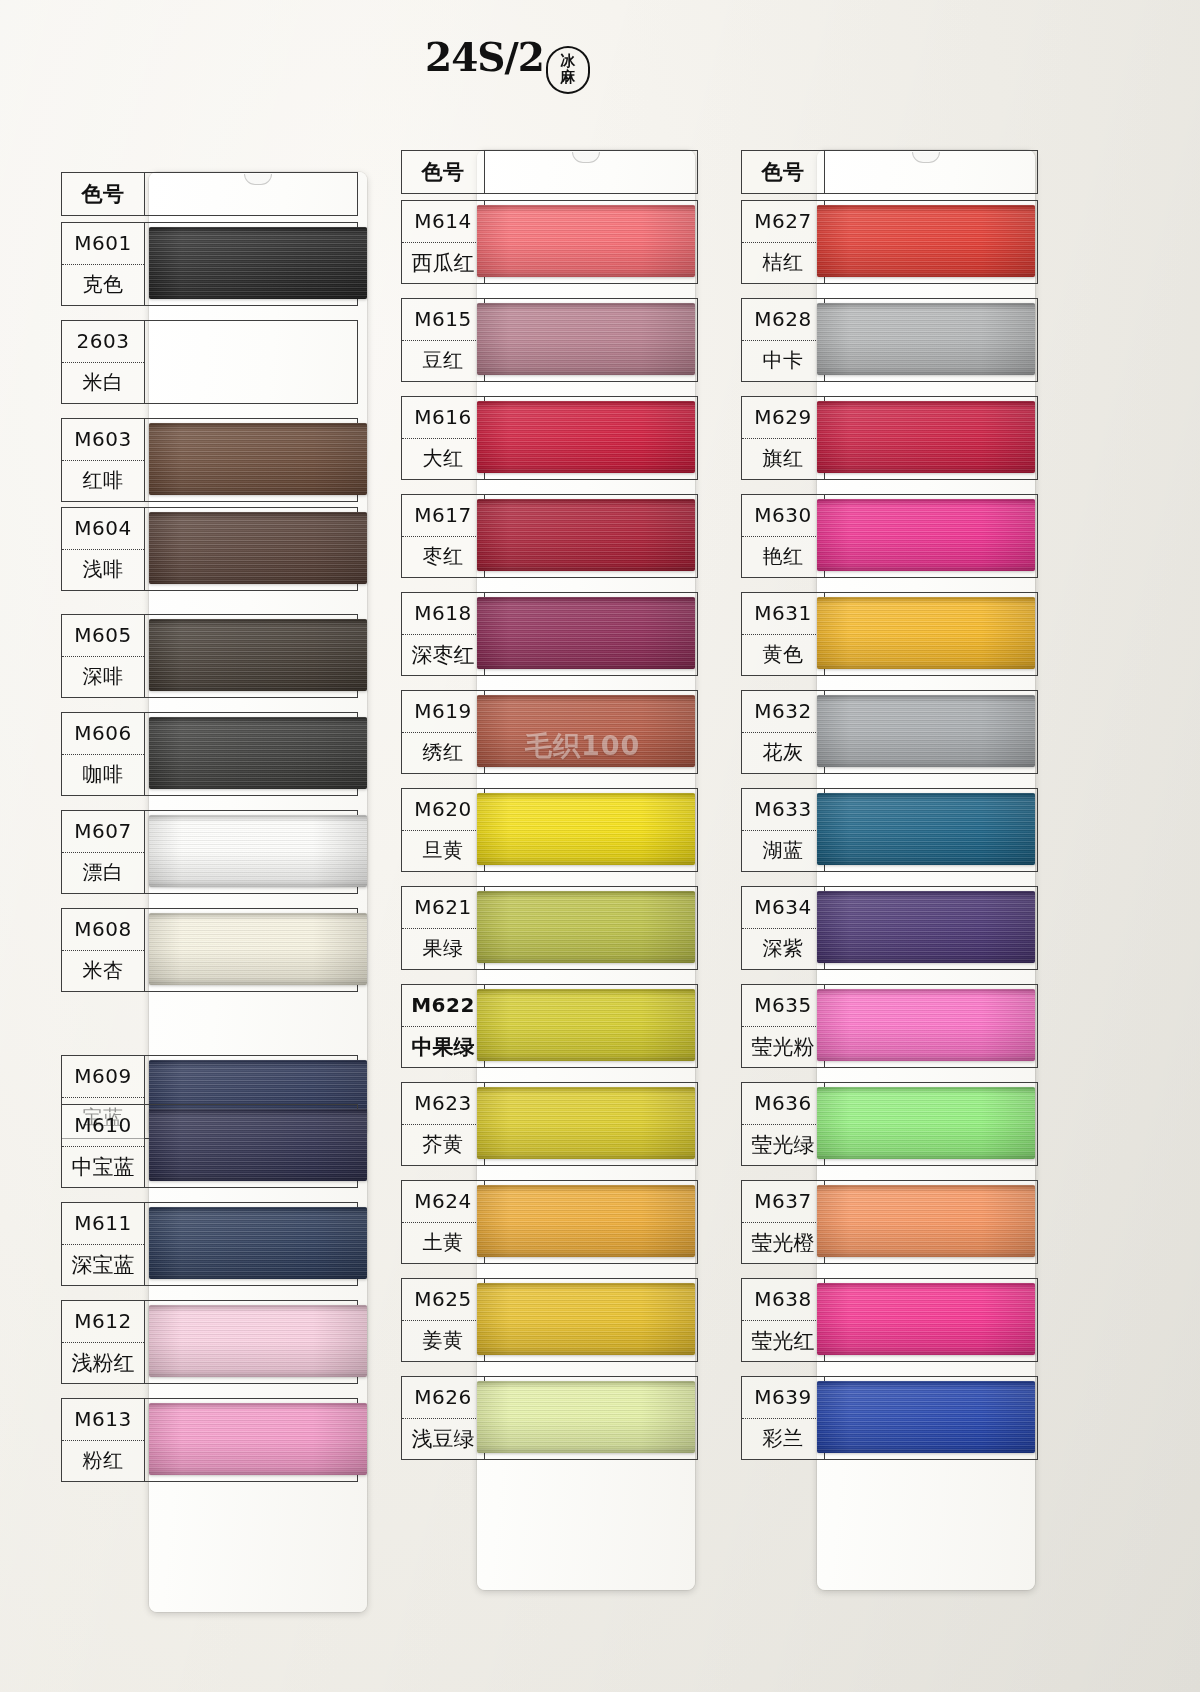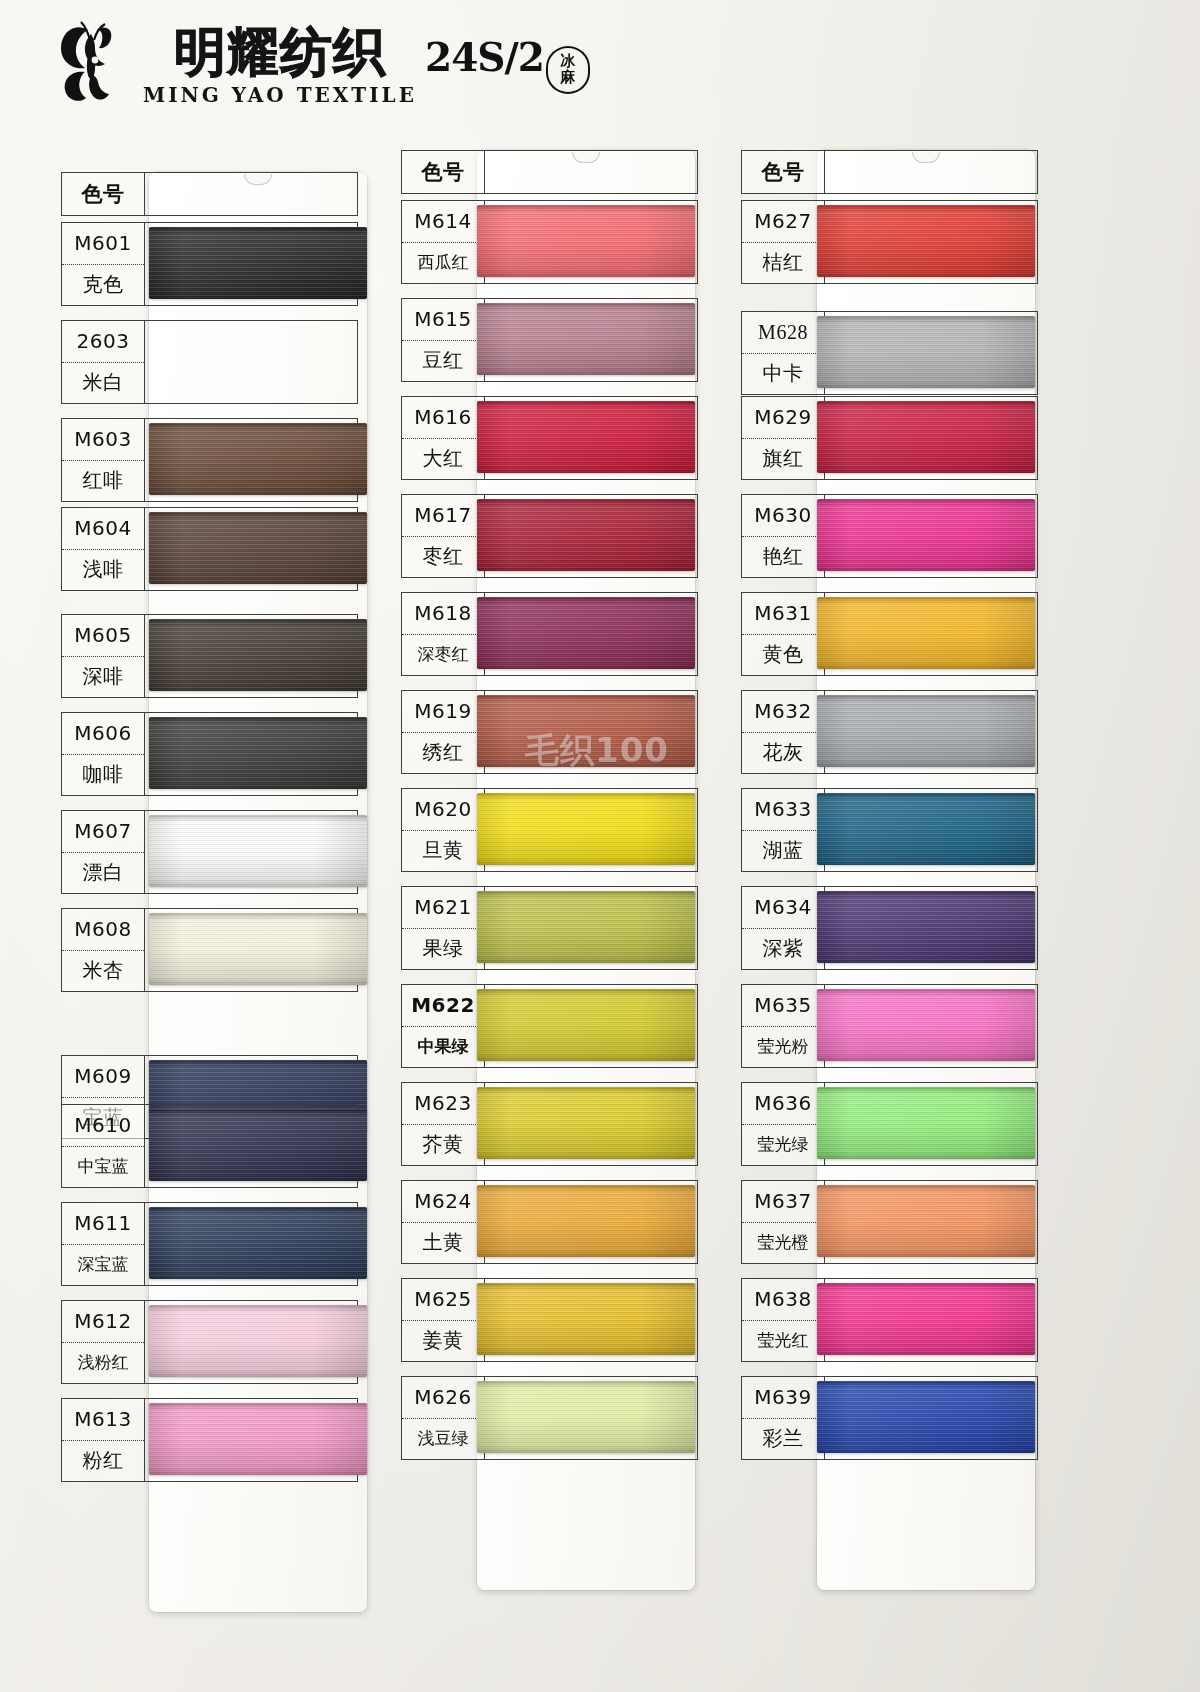--- a/index.html
+++ b/index.html
@@ -87,21 +87,21 @@
     position:absolute;left:16px;top:0;width:82px;height:82px;
     border:1.4px solid #3e3e3e;background:rgba(252,251,247,.55);
     display:flex;flex-direction:column;
   }
   .label .code,.label .name{
     flex:1;display:flex;align-items:center;justify-content:center;
     font-size:20px;color:#111;letter-spacing:.5px;white-space:nowrap;
   }
   .label .code{border-bottom:1.6px dotted #3e3e3e;font-size:20px;}
   .label .name{font-size:20px;}
-  .label .name.n3{font-size:17px;letter-spacing:0;}
+  .label .name.n3{font-size:21px;letter-spacing:0;}
   .label.head{height:42px;}
   .label.head .code{border-bottom:none;font-size:21px;font-weight:600;}
 
   
   .bracket{
     position:absolute;left:98px;top:0;width:214px;height:82px;
     border:1.4px solid #3e3e3e;border-left:none;
   }
   .bracket.head{height:42px;}
 
@@ -133,51 +133,32 @@
       linear-gradient(to right, rgba(0,0,0,.10) 0%, rgba(255,255,255,.06) 15%,
       rgba(255,255,255,0) 75%, rgba(0,0,0,.12) 100%);
   }
   .col1 .swatch{left:104px;width:218px;}
   .col2 .swatch{left:92px;width:218px;}
   .col3 .swatch{left:92px;width:218px;}
 
   .watermark{
     position:absolute;left:525px;top:728px;
     font-family:"DejaVu Sans","Liberation Sans",sans-serif;
-    font-size:34px;font-weight:bold;color:rgba(255,255,255,.42);
+    font-size:27px;font-weight:bold;color:rgba(255,255,255,.42);
     letter-spacing:1px;pointer-events:none;
     text-shadow:0 1px 2px rgba(0,0,0,.12);
   }
 </style>
 </head>
 <body>
 
 <div class="paper"></div>
 
 <div class="header">
 
-  <div class="logo-wrap">
-    <svg class="butterfly" viewBox="0 0 78 92">
-      <g fill="#111">
-        <path d="M33 10 C20 2, 6 12, 6 28 C6 42, 18 50, 30 48 C24 44, 20 36, 21 28 C22 20, 27 13, 33 10 Z"></path>
-        <path d="M36 14 C30 20, 28 30, 32 38 C36 46, 44 48, 50 44 C44 42, 40 36, 40 28 C40 21, 37 16, 36 14 Z"></path>
-        <path d="M43 9 C50 5, 58 9, 56 18 C55 25, 49 29, 44 28 C47 24, 48 18, 47 14 C46 11, 44 10, 43 9 Z"></path>
-        <path d="M30 52 C18 50, 8 58, 10 70 C12 80, 24 84, 31 78 C25 74, 23 66, 25 60 C26 56, 28 53, 30 52 Z"></path>
-        <path d="M37 54 C33 60, 33 70, 38 76 C43 82, 51 80, 54 74 C48 73, 44 68, 43 62 C42 57, 38 55, 37 54 Z"></path>
-        <ellipse cx="36" cy="46" rx="4.2" ry="13"></ellipse>
-        <path d="M35 20 C33 13, 30 6, 26 2" stroke="#111" stroke-width="2.2" fill="none"></path>
-        <path d="M39 20 C41 13, 45 7, 50 4" stroke="#111" stroke-width="2.2" fill="none"></path>
-        <circle cx="40" cy="40" r="3.4" fill="#f3f1ec"></circle>
-      </g>
-    </svg>
-    <div class="brand">
-      <div class="brand-cn">明耀纺织</div>
-      <div class="brand-en">MING YAO TEXTILE</div>
-    </div>
-  </div>
 
   <div class="title-wrap">
     <span class="title-num">24S/2</span>
     <span class="badge">
       <span>冰</span>
       <span>麻</span>
     </span>
   </div>
 
 </div>
@@ -427,21 +408,21 @@
         <div class="bracket head"></div>
       </div>
       <div class="row" style="top: 50px;">
         <div class="label">
           <div class="code">M627</div>
           <div class="name">桔红</div>
         </div>
         <div class="bracket"></div>
         <div class="swatch" style="top:5px;background-color:#e23b32;"></div>
       </div>
-      <div class="row" style="top: 161px; font-family: Liberation Serif, serif;">
+      <div class="row" style="top: 148px;">
         <div class="label">
           <div class="code">M628</div>
           <div class="name">中卡</div>
         </div>
         <div class="bracket"></div>
         <div class="swatch" style="top:5px;background-color:#b3b5b6;"></div>
       </div>
       <div class="row" style="top: 246px;">
         <div class="label">
           <div class="code">M629</div>

